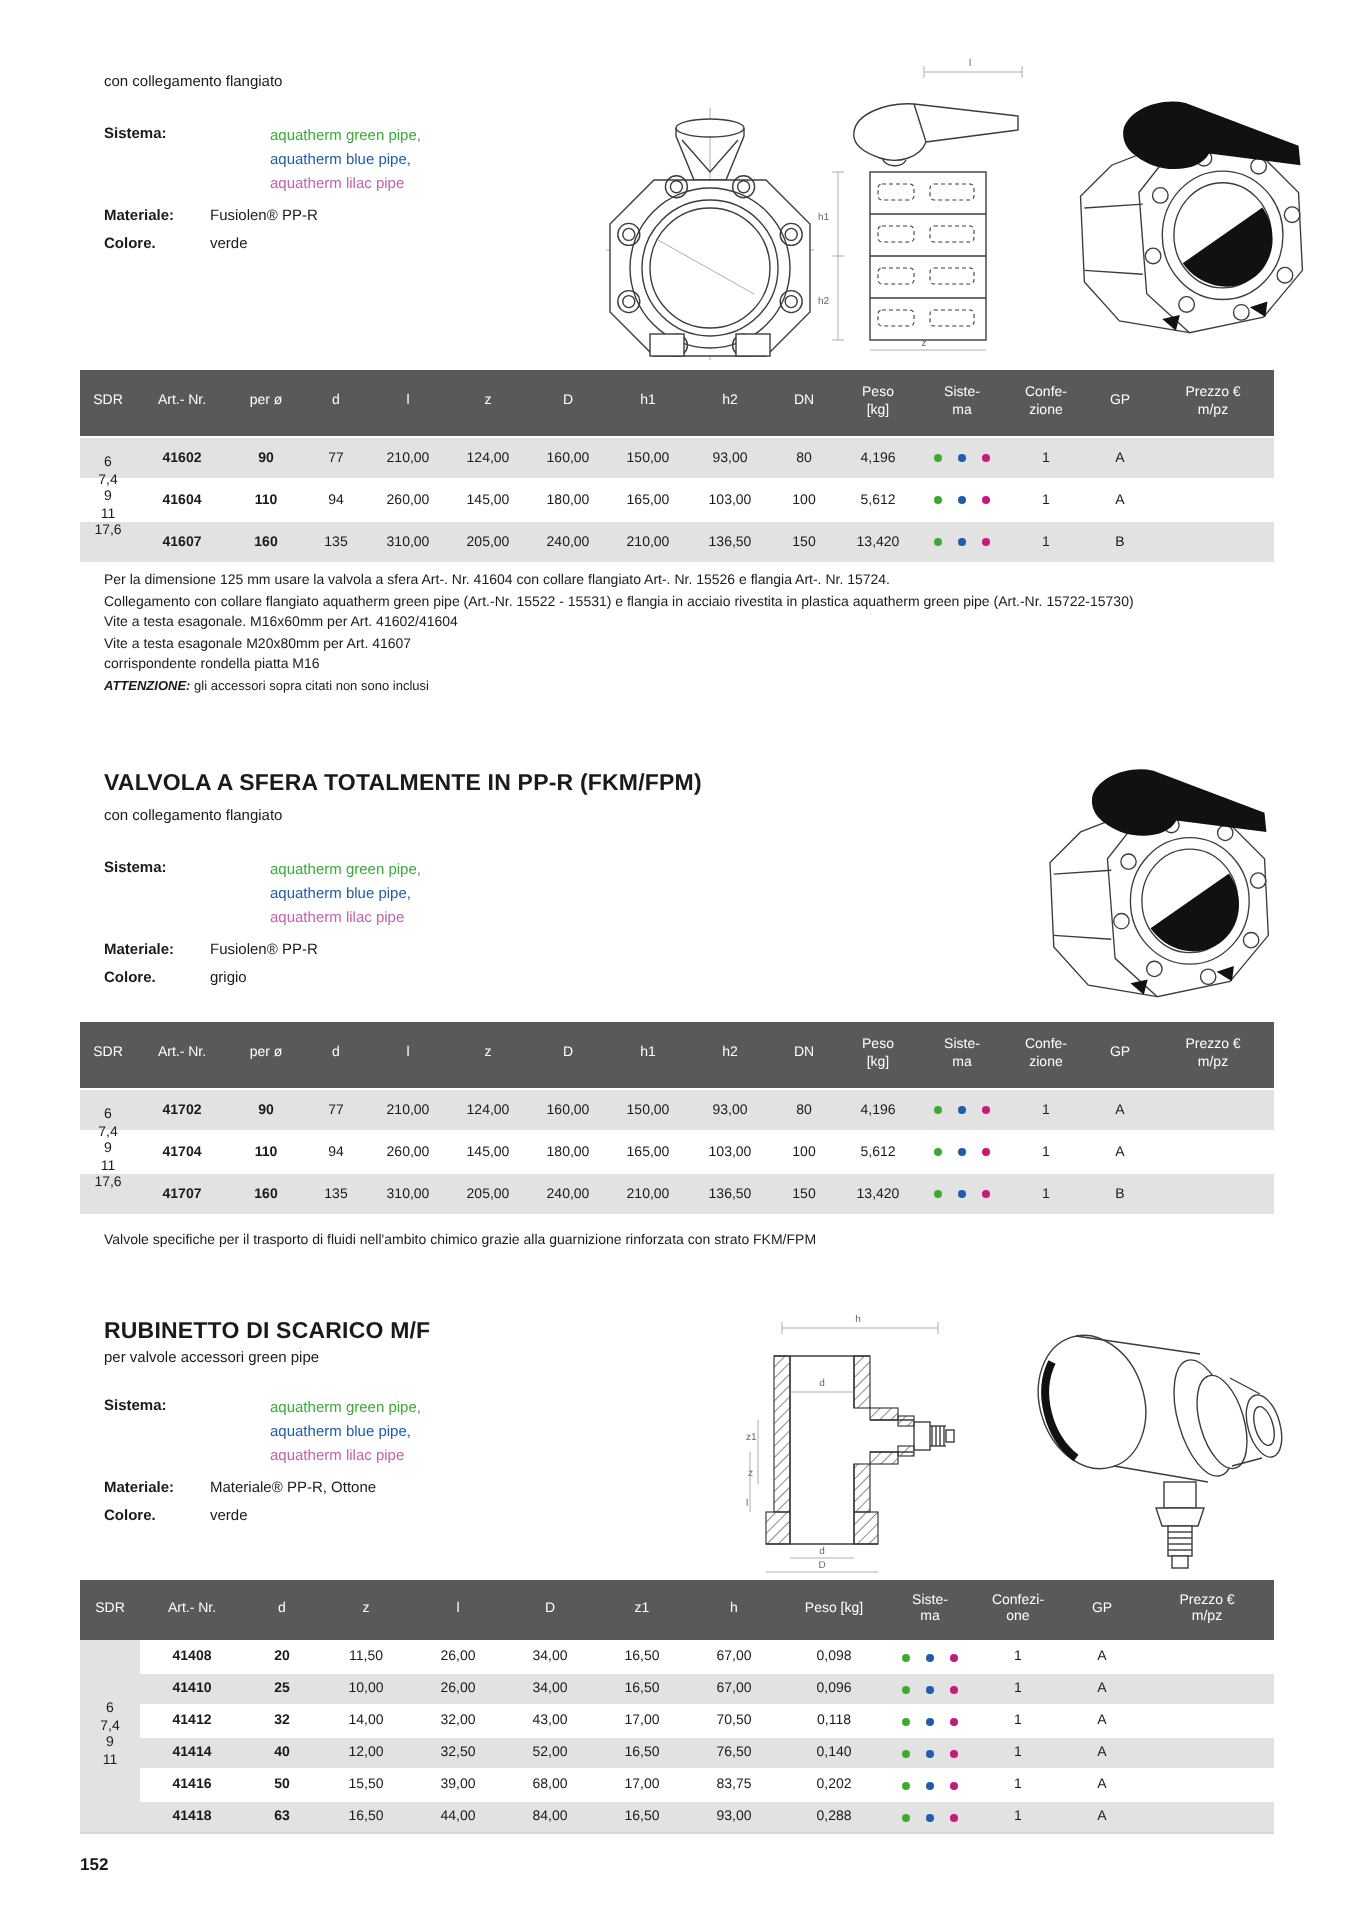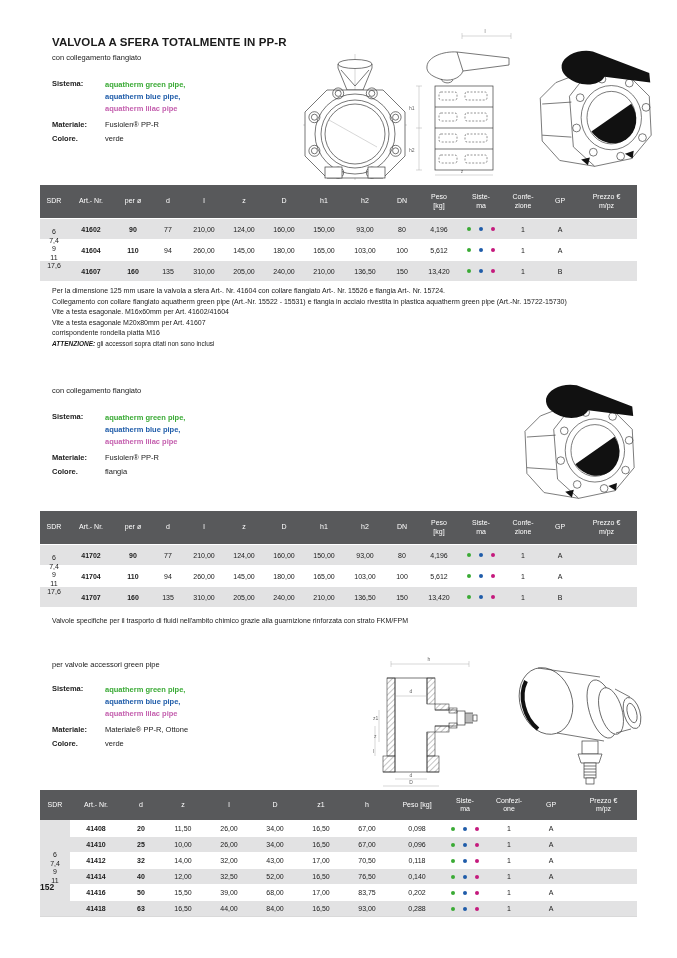--- a/index.html
+++ b/index.html
@@ -6,21 +6,21 @@
   .page{position:relative;width:677px;height:958px;background:#fff;overflow:hidden;
         font-family:"Liberation Sans",sans-serif;color:#1a1a1a;}
   .abs{position:absolute;}
 
   
   .sec-title{font-size:11.5px;font-weight:bold;margin:0 0 5px 0;letter-spacing:.1px;}
   .sec-sub{font-size:7.5px;margin:0 0 17px 0;}
   .sec-sub.tight{margin-bottom:15px;}
   .irow{display:flex;margin-bottom:5px;font-size:7.5px;line-height:9px;}
   .ilabel{width:53px;flex:none;font-weight:bold;}
-  .pipe{display:block;font-weight:bold;line-height:12px;}
+  .pipe{display:block;font-weight:normal;line-height:12px;margin-left:30px;}
   .c-green{color:#3aaa35;}
   .c-blue{color:#1f5ca9;}
   .c-lilac{color:#c45fae;}
 
   
   .tbl{position:absolute;width:597px;}
   .trow{display:flex;box-sizing:border-box;}
   .thead{background:#58595b;height:33px;align-items:center;}
   .t3 .thead{height:30px;}
   .tcell{display:flex;align-items:center;justify-content:center;font-size:7px;box-sizing:border-box;flex:none;}
@@ -56,21 +56,20 @@
   .blk{fill:#111;stroke:none;}
   .dimtxt{font-size:5px;fill:#666;font-family:"Liberation Sans",sans-serif;}
   .hatched{fill:url(#hatch);stroke:#3c3c3c;stroke-width:0.6;}
 </style>
 </head>
 <body>
 
 <div class="page">
 
   <div class="abs" style="left:52px;top:36px;width:250px;">
-    <h1 class="sec-title">VALVOLA A SFERA TOTALMENTE IN PP-R</h1>
     <p class="sec-sub">con collegamento flangiato</p>
     <div class="irow">
       <span class="ilabel">Sistema:</span>
       <span>
         <span class="pipe c-green">aquatherm green pipe,</span>
         <span class="pipe c-blue">aquatherm blue pipe,</span>
         <span class="pipe c-lilac">aquatherm lilac pipe</span>
       </span>
     </div>
     <div class="irow">
@@ -276,36 +275,37 @@
   <div class="abs notes" style="left:52px;top:286px;">
     <p>Per la dimensione 125 mm usare la valvola a sfera Art-. Nr. 41604 con collare flangiato Art-. Nr. 15526 e flangia Art-. Nr. 15724.</p>
     <p>Collegamento con collare flangiato aquatherm green pipe (Art.-Nr. 15522 - 15531) e flangia in acciaio rivestita in plastica aquatherm green pipe (Art.-Nr. 15722-15730)</p>
     <p>Vite a testa esagonale. M16x60mm per Art. 41602/41604</p>
     <p>Vite a testa esagonale M20x80mm per Art. 41607</p>
     <p>corrispondente rondella piatta M16</p>
     <p class="attn"><span class="al">ATTENZIONE:</span><span> gli accessori sopra citati non sono inclusi</span></p>
   </div>
 
   <div class="abs" style="left:52px;top:386px;width:300px;">
+    <h1 class="sec-title">VALVOLA A SFERA TOTALMENTE IN PP-R (FKM/FPM)</h1>
     <p class="sec-sub">con collegamento flangiato</p>
     <div class="irow">
       <span class="ilabel">Sistema:</span>
       <span>
         <span class="pipe c-green">aquatherm green pipe,</span>
         <span class="pipe c-blue">aquatherm blue pipe,</span>
         <span class="pipe c-lilac">aquatherm lilac pipe</span>
       </span>
     </div>
     <div class="irow">
       <span class="ilabel">Materiale:</span>
       <span>Fusiolen® PP-R</span>
     </div>
     <div class="irow">
       <span class="ilabel">Colore.</span>
-      <span>flangia</span>
+      <span>grigio</span>
     </div>
   </div>
 
   <div class="abs" style="left:487px;top:370px;">
     <svg width="166" height="136" viewBox="0 0 150 142">
       <path class="lnw" d="M80,34 L44,48 L28,64 L30,108 L48,128 L84,134"></path>
       <path class="lnw" d="M80,34 L118,40 L140,62 L142,102 L122,126 L84,134 L62,114 L58,62 Z"></path>
       <line class="ln" x1="30" y1="70" x2="60" y2="68"></line>
       <line class="ln" x1="30" y1="102" x2="60" y2="104"></line>
       <ellipse class="ln" cx="101" cy="84" rx="31" ry="33"></ellipse>
@@ -419,20 +419,21 @@
           <div>9</div>
           <div>11</div>
           <div>17,6</div>
         </div>
       </div>
     </div>
 
   <div class="abs note-single" style="left:52px;top:617px;width:586px;">Valvole specifiche per il trasporto di fluidi nell'ambito chimico grazie alla guarnizione rinforzata con strato FKM/FPM</div>
 
   <div class="abs" style="left:52px;top:660px;width:270px;">
+    <h1 class="sec-title" style="margin-bottom:2px;">RUBINETTO DI SCARICO M/F</h1>
     <p class="sec-sub tight">per valvole accessori green pipe</p>
     <div class="irow">
       <span class="ilabel">Sistema:</span>
       <span>
         <span class="pipe c-green">aquatherm green pipe,</span>
         <span class="pipe c-blue">aquatherm blue pipe,</span>
         <span class="pipe c-lilac">aquatherm lilac pipe</span>
       </span>
     </div>
     <div class="irow">
@@ -661,15 +662,15 @@
           <div>6</div>
           <div>7,4</div>
           <div>9</div>
           <div>11</div>
         </div>
       </div>
     </div>
 
   <div class="footline"></div>
 
-  <div class="abs pagenum" style="left:40px;top:882px;">152</div>
+  <div class="abs pagenum" style="left:40px;top:927px;">152</div>
 
 </div>
 
 </body></html>

